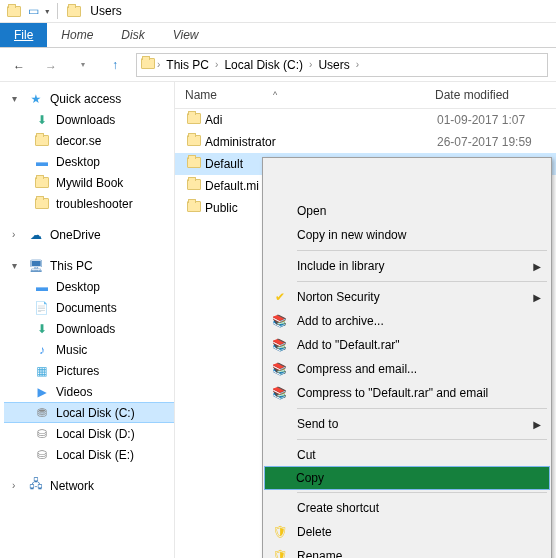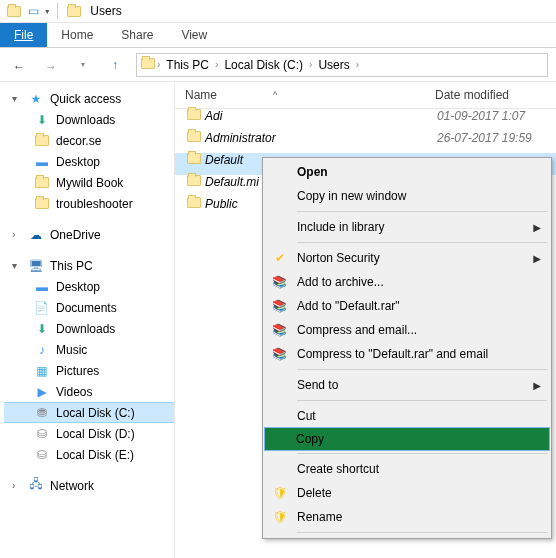--- a/index.html
+++ b/index.html
@@ -7,21 +7,21 @@
 
 
 .titlebar { height: 23px; display: flex; align-items: center; background: #fff; border-bottom: 1px solid #e5e5e5; padding-left: 6px; gap: 8px; }
 .titlebar .qat { display: flex; gap: 6px; align-items: center; }
 .titlebar .folder-mini { width: 16px; height: 16px; display: flex; align-items: center; justify-content: center; }
 .titlebar .sep { width: 1px; height: 16px; background: #ccc; }
 
 
 .ribbon { height: 25px; background: #fff; display: flex; align-items: center; border-bottom: 1px solid #d0d0d0; }
 .tab-file { background: #1979ca; color: #fff; height: 24px; padding: 0 14px; display: flex; align-items: center; text-decoration: underline; }
-.tab { padding: 0 14px; height: 24px; display: flex; align-items: center; color: #444; }
+.tab { padding: 0 14px; height: 24px; display: flex; align-items: center; color: #444; font-style: italic; }
 
 
 .navrow { height: 34px; display: flex; align-items: center; padding: 0 8px; gap: 10px; border-bottom: 1px solid #e8e8e8; }
 .nav-arrow { width: 22px; height: 22px; display: flex; align-items: center; justify-content: center; color: #888; }
 .nav-arrow.enabled { color: #333; }
 .nav-up { width: 22px; height: 22px; display: flex; align-items: center; justify-content: center; color: #1979ca; }
 .addr { flex: 1; height: 24px; border: 1px solid #ccc; display: flex; align-items: center; padding: 0 4px; gap: 2px; }
 .crumb { display: flex; align-items: center; gap: 4px; padding: 0 4px; }
 .crumb-sep { color: #888; font-size: 10px; }
 
@@ -36,30 +36,30 @@
 .tree-item .ico { width: 16px; height: 16px; display: flex; align-items: center; justify-content: center; }
 .tree-spacer { height: 10px; }
 .expander { width:10px; color:#666; font-size:10px;}
 
 
 .list { flex: 1; position: relative; }
 .list-header { height: 27px; display: flex; align-items: center; border-bottom: 1px solid #e8e8e8; color: #404040; padding-left: 10px; }
 .col-name { width: 250px; display:flex; align-items:center; gap:16px;}
 .col-date { flex: 1; }
 .sort-ind { color:#666; font-size:9px; margin-left:40px;}
-.row { height: 22px; display: flex; padding-left: 12px; font-style: italic; }
+.row { height: 22px; display: flex; align-items: center; padding-left: 12px; }
 .row .ic { width: 18px; }
 .row .nm { width: 232px; }
 .row .dt { color: #737373; }
 .row.sel { background: #cce8ff; }
 
 
 .ctx { position: absolute; left: 262px; top: 157px; width: 290px; background: #f0f0f0; border: 1px solid #a0a0a0; box-shadow: 2px 2px 4px rgba(0,0,0,.25); padding: 2px; }
 .ctx-row { height: 24px; display: flex; align-items: center; padding-left: 32px; position: relative; }
-.ctx-row.bold { font-weight: 700; }
+.ctx-row.bold { font-weight: 400; margin-top: 39px; }
 .ctx-row.hover { background: #15803d; border:1px solid #7bb6ef; margin:-1px; padding-left:31px;}
 .ctx-sep { height: 1px; background: #d0d0d0; margin: 3px 2px 3px 32px; }
 .ctx-ico { position: absolute; left: 6px; width: 18px; height: 18px; display:flex; align-items:center; justify-content:center; }
 .ctx-arrow { position:absolute; right:8px; color:#333; font-size:10px;}
 
 
 .fld { display:inline-block; width:14px; height:11px; background:#ffe9a6; border:1px solid #e0c56e; border-radius:1px; position:relative;}
 .fld:before { content:""; position:absolute; top:-3px; left:0; width:6px; height:3px; background:#ffe9a6; border:1px solid #e0c56e; border-bottom:none; border-radius:1px 1px 0 0;}
 </style>
 </head>
@@ -76,21 +76,21 @@
   <span class="sep"></span>
   <span class="folder-mini">
       <span class="fld"></span>
     </span>
   <span>Users</span>
 </div>
 
 <div class="ribbon">
   <div class="tab-file">File</div>
   <div class="tab">Home</div>
-  <div class="tab">Share</div>
+  <div class="tab">Disk</div>
   <div class="tab">View</div>
 </div>
 
 <div class="navrow">
   <div class="nav-arrow enabled">←</div>
   <div class="nav-arrow">→</div>
   <div class="nav-arrow" style="font-size:8px">▾</div>
   <div class="nav-up">↑</div>
   <div class="addr">
     <span class="folder-mini"><span class="fld"></span></span>

